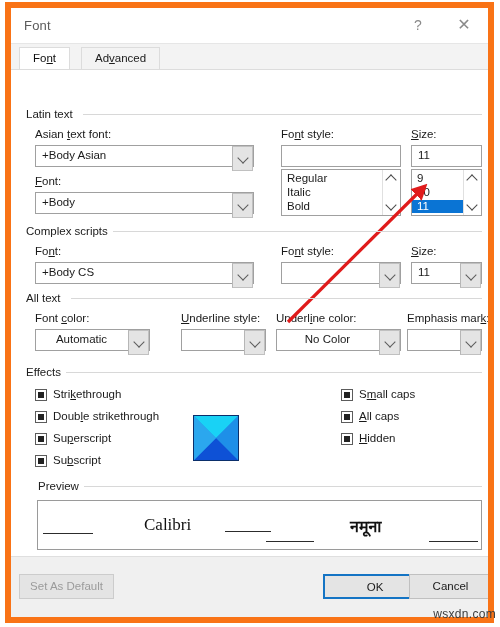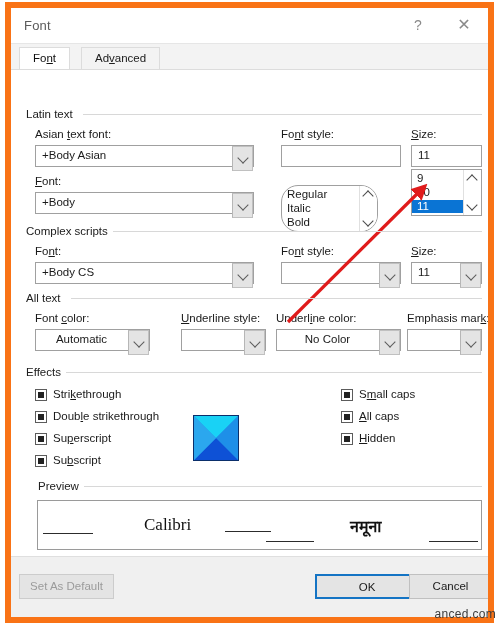--- a/index.html
+++ b/index.html
@@ -354,21 +354,21 @@
     <div class="lbl" style="left:24px; top:105px;"><u>F</u>ont:</div>
     <div class="combo" style="left:24px; top:122px; width:219px;">
       <span class="val">+Body</span>
       <span class="btn"></span>
     </div>
 
     <div class="lbl" style="left:270px; top:58px;">Fo<u>n</u>t style:</div>
     <div class="field" style="left:270px; top:75px; width:120px;">
       <span class="val"></span>
     </div>
-    <div class="listbox" style="left:270px; top:115px; width:97px; height:47px;border-radius:17px;">
+    <div class="listbox" style="left:270px; top:99px; width:120px; height:47px;">
       <div class="item" style="margin-top:2px;">Regular</div>
       <div class="item" style="margin-top:1px;">Italic</div>
       <div class="item" style="margin-top:1px;">Bold</div>
       <div class="scrollcol">
         <div class="arrow up"></div>
         <div class="arrow down"></div>
       </div>
     </div>
 
     <div class="lbl" style="left:400px; top:58px;"><u>S</u>ize:</div>
@@ -484,28 +484,28 @@
       <div class="pv-line" style="left:187px; top:30px; width:46px;"></div>
       <div class="pv-line" style="left:228px; top:40px; width:48px;"></div>
       <div class="pv-text pv-deva" style="left:312px; top:14px;">नमूना</div>
       <div class="pv-line" style="left:391px; top:40px; width:49px;"></div>
     </div>
 
   </div>
 
   <div class="footer">
     <div class="btn disabled" style="left:8px; top:17px; width:95px;">Set As Default</div>
-    <div class="btn default" style="left:304px; top:17px; width:104px;">OK</div>
+    <div class="btn default" style="left:312px; top:17px; width:104px;">OK</div>
     <div class="btn" style="left:398px; top:17px; width:83px;">Cancel</div>
   </div>
 
 </div>
 
 <svg class="annotation">
   <defs>
     <marker id="arrowhead" markerWidth="5" markerHeight="5" refX="2.2" refY="2.5" orient="auto">
       <polygon points="0,0 5,2.5 0,5" fill="#e01b1b"></polygon>
     </marker>
   </defs>
   <line x1="288" y1="322" x2="421" y2="190" stroke="#e01b1b" stroke-width="3.2" marker-end="url(#arrowhead)"></line>
 </svg>
 
-<div class="watermark">anced.com</div>
+<div class="watermark">wsxdn.com</div>
 
 </body></html>

